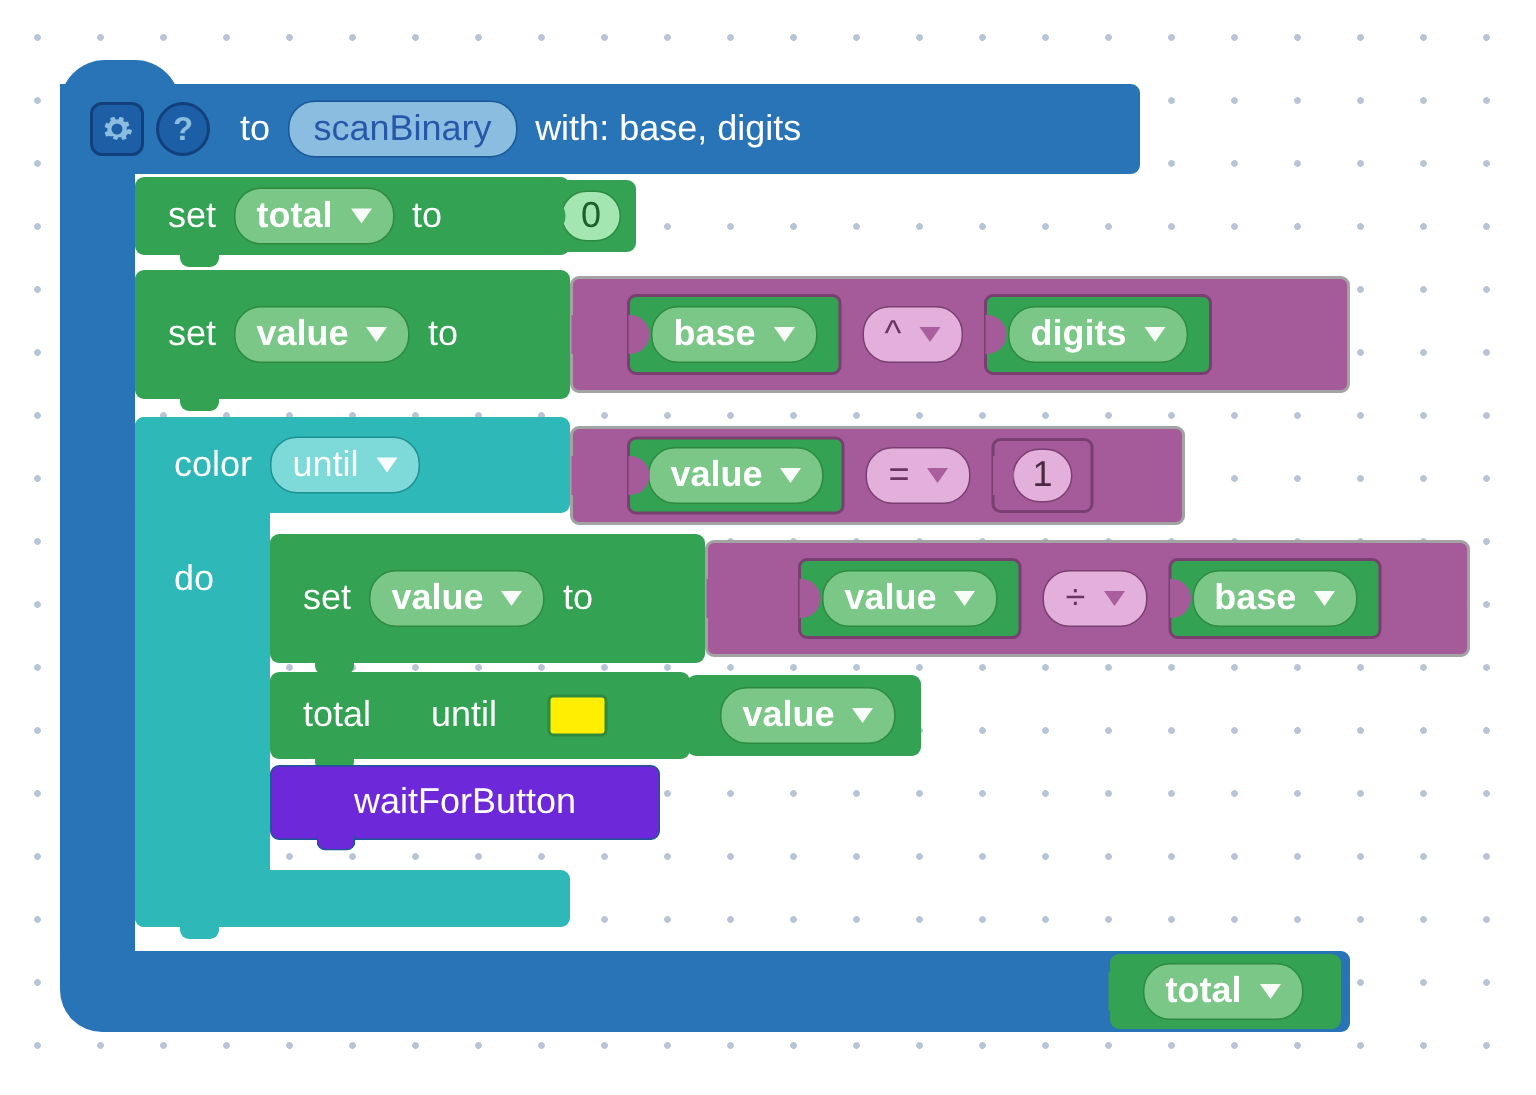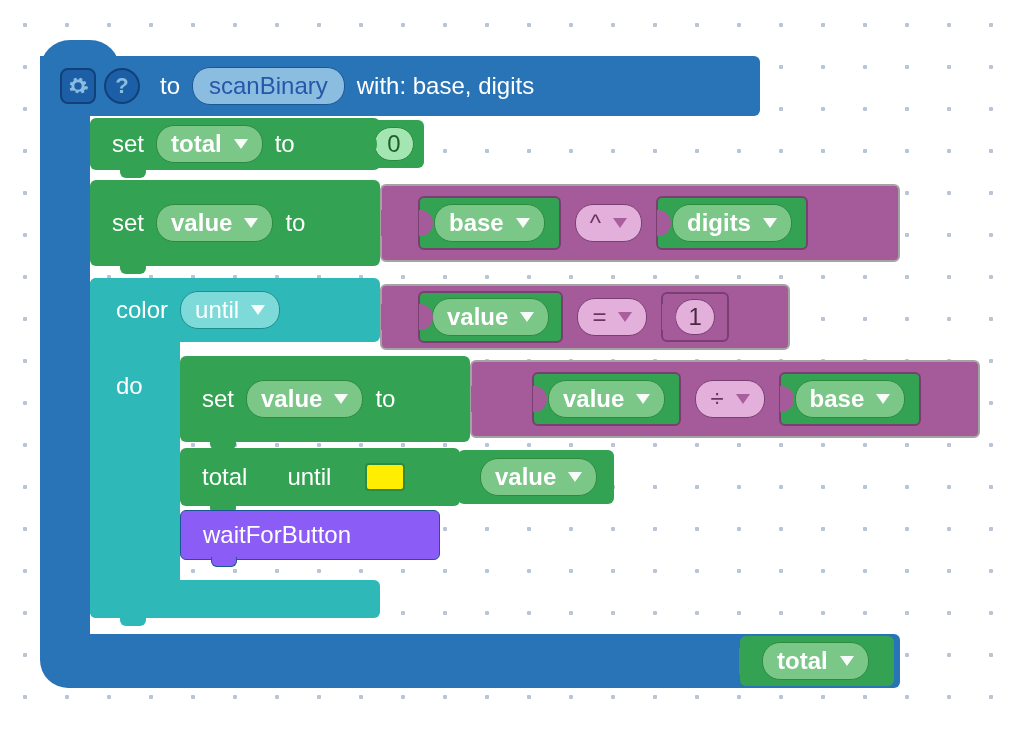--- a/index.html
+++ b/index.html
@@ -26,21 +26,21 @@
 
   
   .block {
     position: absolute;
     border-radius: 6px;
     display: flex;
     align-items: center;
     padding: 6px 16px;
     white-space: nowrap;
   }
-  .blue-dk   { background: #8b5cf6; }
+  .blue-dk   { background: #6d28d9; justify-content: center; }
   .blue-dk-b { border: 1.5px solid #1b5795; }
   .teal      { background: #2eb8b8; }
   .green     { background: #33a252; }
   .purple    { background: #a55b9a; border: 2px solid #a3a3a3; }
   .purple-in { background: #c983bf; }
 
   .pill {
     border-radius: 18px;
     padding: 4px 14px 4px 14px;
     display: inline-flex;

